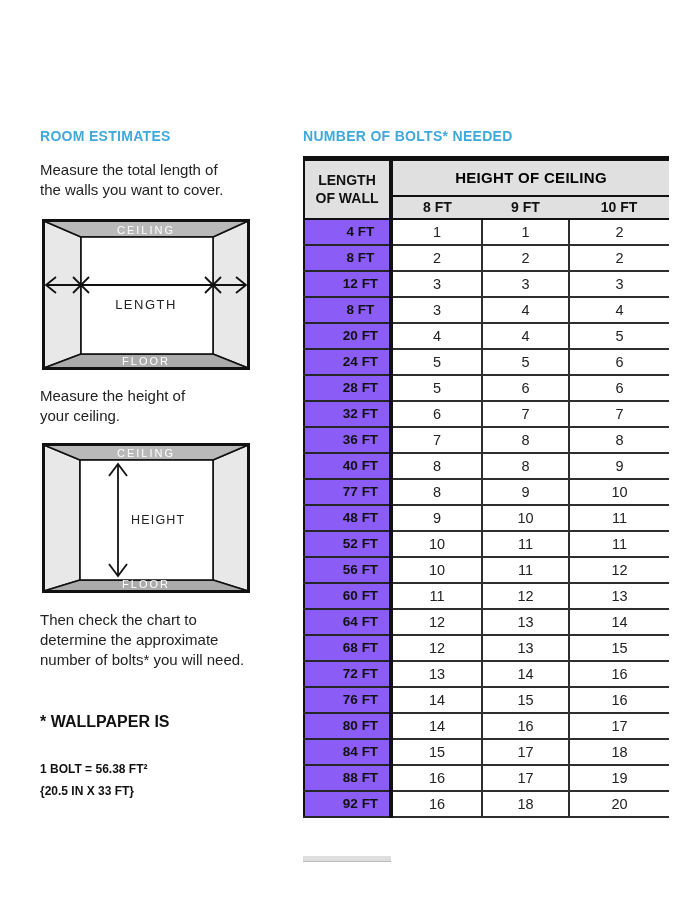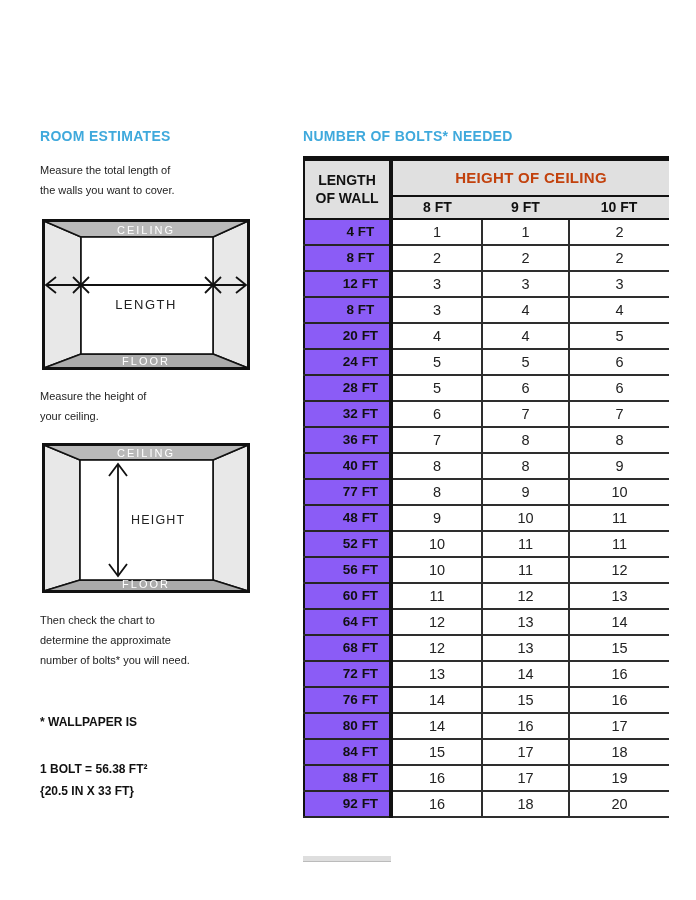--- a/index.html
+++ b/index.html
@@ -13,52 +13,52 @@
     font-size:30px; font-weight:bold; letter-spacing:0.2px; color:#3FA9DC;
   }
   .section-heading {
     position:absolute; top:128px; font-size:14px; font-weight:bold;
     letter-spacing:0.3px; color:#3FA9DC;text-align:center;
   }
   .left-heading { left:40px; }
   .table-heading { left:303px; width:365px; text-align:left; }
   .step {
     position:absolute; left:40px; width:250px;
-    font-size:11px; line-height:20px; color:#222; white-space:pre-line;
+    font-size:15px; line-height:20px; color:#222; white-space:pre-line;
   }
   .step1 { top:160px; }
   .step2 { top:386px; }
   .step3 { top:610px; }
   .diagram { position:absolute; left:42px; display:block; }
   .diagram1 { top:219px; }
   .diagram2 { top:443px; }
   .footnote {
     position:absolute; left:40px; top:711px;
-    font-size:12px; font-weight:bold; line-height:22px; color:#111;
+    font-size:16px; font-weight:bold; line-height:22px; color:#111;
   }
   .footnote .indent { padding-left:12px; }
   .bolt-info {
     position:absolute; left:40px; top:758px;
     font-size:12px; font-weight:bold; line-height:22px; color:#111;
   }
   
   .table-wrap { position:absolute; left:303px; top:156px; width:365px; }
   table.bolts {
     border-collapse:collapse; table-layout:fixed; width:365px;
     border-top:5px solid #111;
   }
   table.bolts th, table.bolts td { padding:0; text-align:center; vertical-align:middle; }
   th.wall-head {
     width:87px; background:#e0e0e0; border-left:2.5px solid #111;
     border-right:4px solid #111; border-bottom:2.5px solid #111;
     font-size:14px; line-height:18px; white-space:pre-line; color:#111;
   }
   th.ceiling-head {
     background:#e0e0e0; border-bottom:2px solid #111; height:37px;
-    font-size:15px; letter-spacing:0.3px; color:#c2410c;
+    font-size:15px; letter-spacing:0.3px; color:#000000;
   }
   tr.subhead th {
     background:#e0e0e0; height:23px; border-bottom:2.5px solid #111;
     font-size:14px; color:#111;
   }
   tbody th.rl {
     background:#8b5cf6; border-left:2.5px solid #111; border-right:4px solid #111;
     border-bottom:2px solid #262626; font-size:13.5px; color:#111; height:26px;padding-left:27px;
   }
   tbody td {

